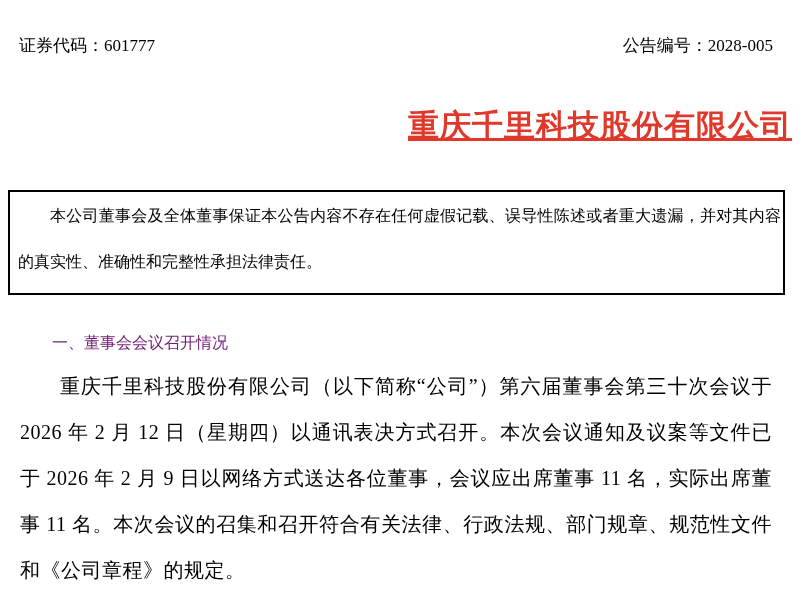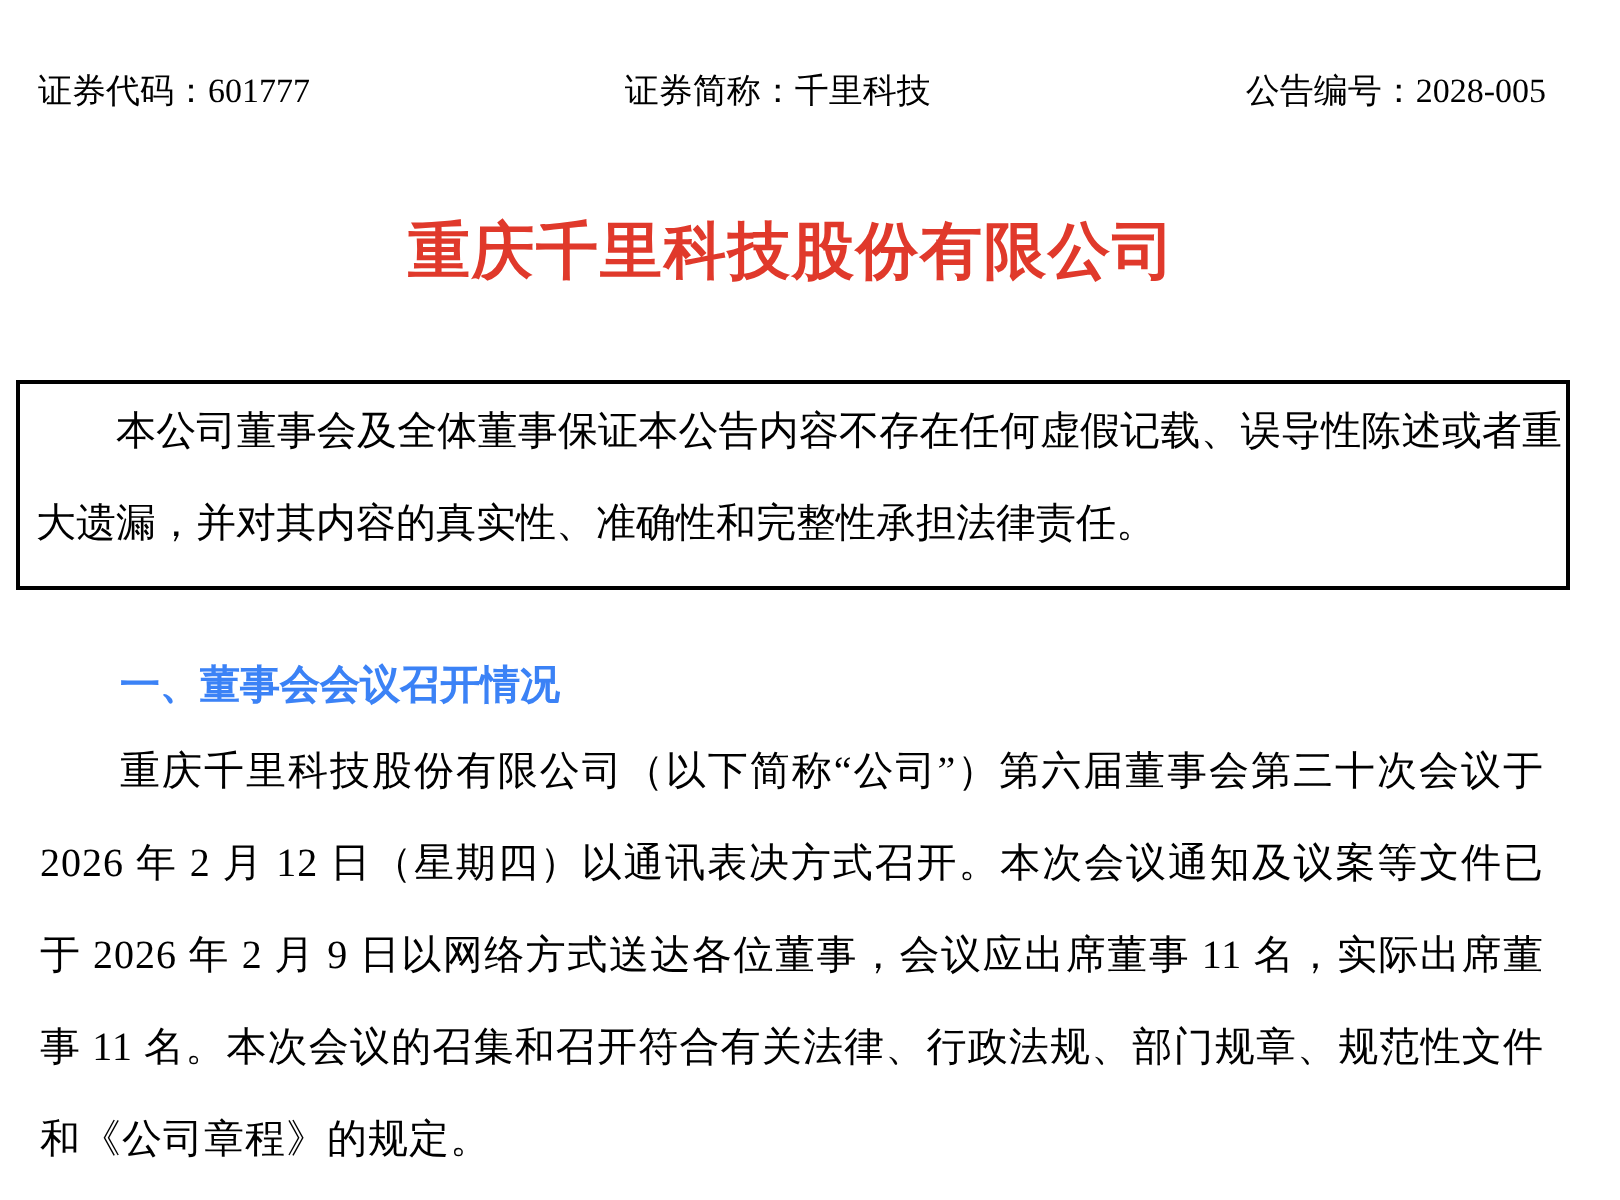--- a/index.html
+++ b/index.html
@@ -20,70 +20,70 @@
   .meta-row {
     display: flex;
     justify-content: space-between;
     align-items: baseline;
     padding: 36px 19px 0 19px;
     font-size: 17px;
     line-height: 20px;
   }
   .doc-title {
     margin: 42px 0 0 0;
-    text-align: center;
+    text-align: right;
     font-family: "Liberation Sans", sans-serif;
     font-weight: 700;
     font-size: 31px;
     line-height: 56px;
     color: #e0392b;
     letter-spacing: 1px;
+    text-decoration: underline;
   }
   .doc-title .title-line {
     display: block;
   }
   .disclaimer-box {
     box-sizing: border-box;
     margin: 36px 7px 0 8px;
     border: 2px solid #000000;
     padding: 1px 2px 8px 8px;
-    font-size: 20px;
+    font-size: 16px;
     line-height: 46px;
     text-align: justify;
   }
   .disclaimer-box p {
     margin: 0;
     text-indent: 2em;
   }
   .section-heading {
     margin: 34px 20px 0 20px;
     text-indent: 2em;
     font-family: "Liberation Sans", sans-serif;
-    font-weight: 700;
-    font-size: 20px;
+    font-weight: 400;
+    font-size: 16px;
     line-height: 28px;
-    color: #3b82f6;
+    color: #701a75;
   }
   .section-body {
     margin: 6px 20px 0 20px;
     text-indent: 2em;
     font-size: 20px;
     line-height: 46px;
     text-align: justify;
     letter-spacing: 0.5px;
   }
 </style>
 </head>
 <body>
 
 <div class="page">
 
   <div class="meta-row">
     <span>证券代码：601777</span>
-    <span>证券简称：千里科技</span>
     <span>公告编号：2028-005</span>
   </div>
 
   <h1 class="doc-title">
     <span class="title-line">重庆千里科技股份有限公司</span>
   </h1>
 
   <div class="disclaimer-box">
     <p>本公司董事会及全体董事保证本公告内容不存在任何虚假记载、误导性陈述或者重大遗漏，并对其内容的真实性、准确性和完整性承担法律责任。</p>
   </div>

